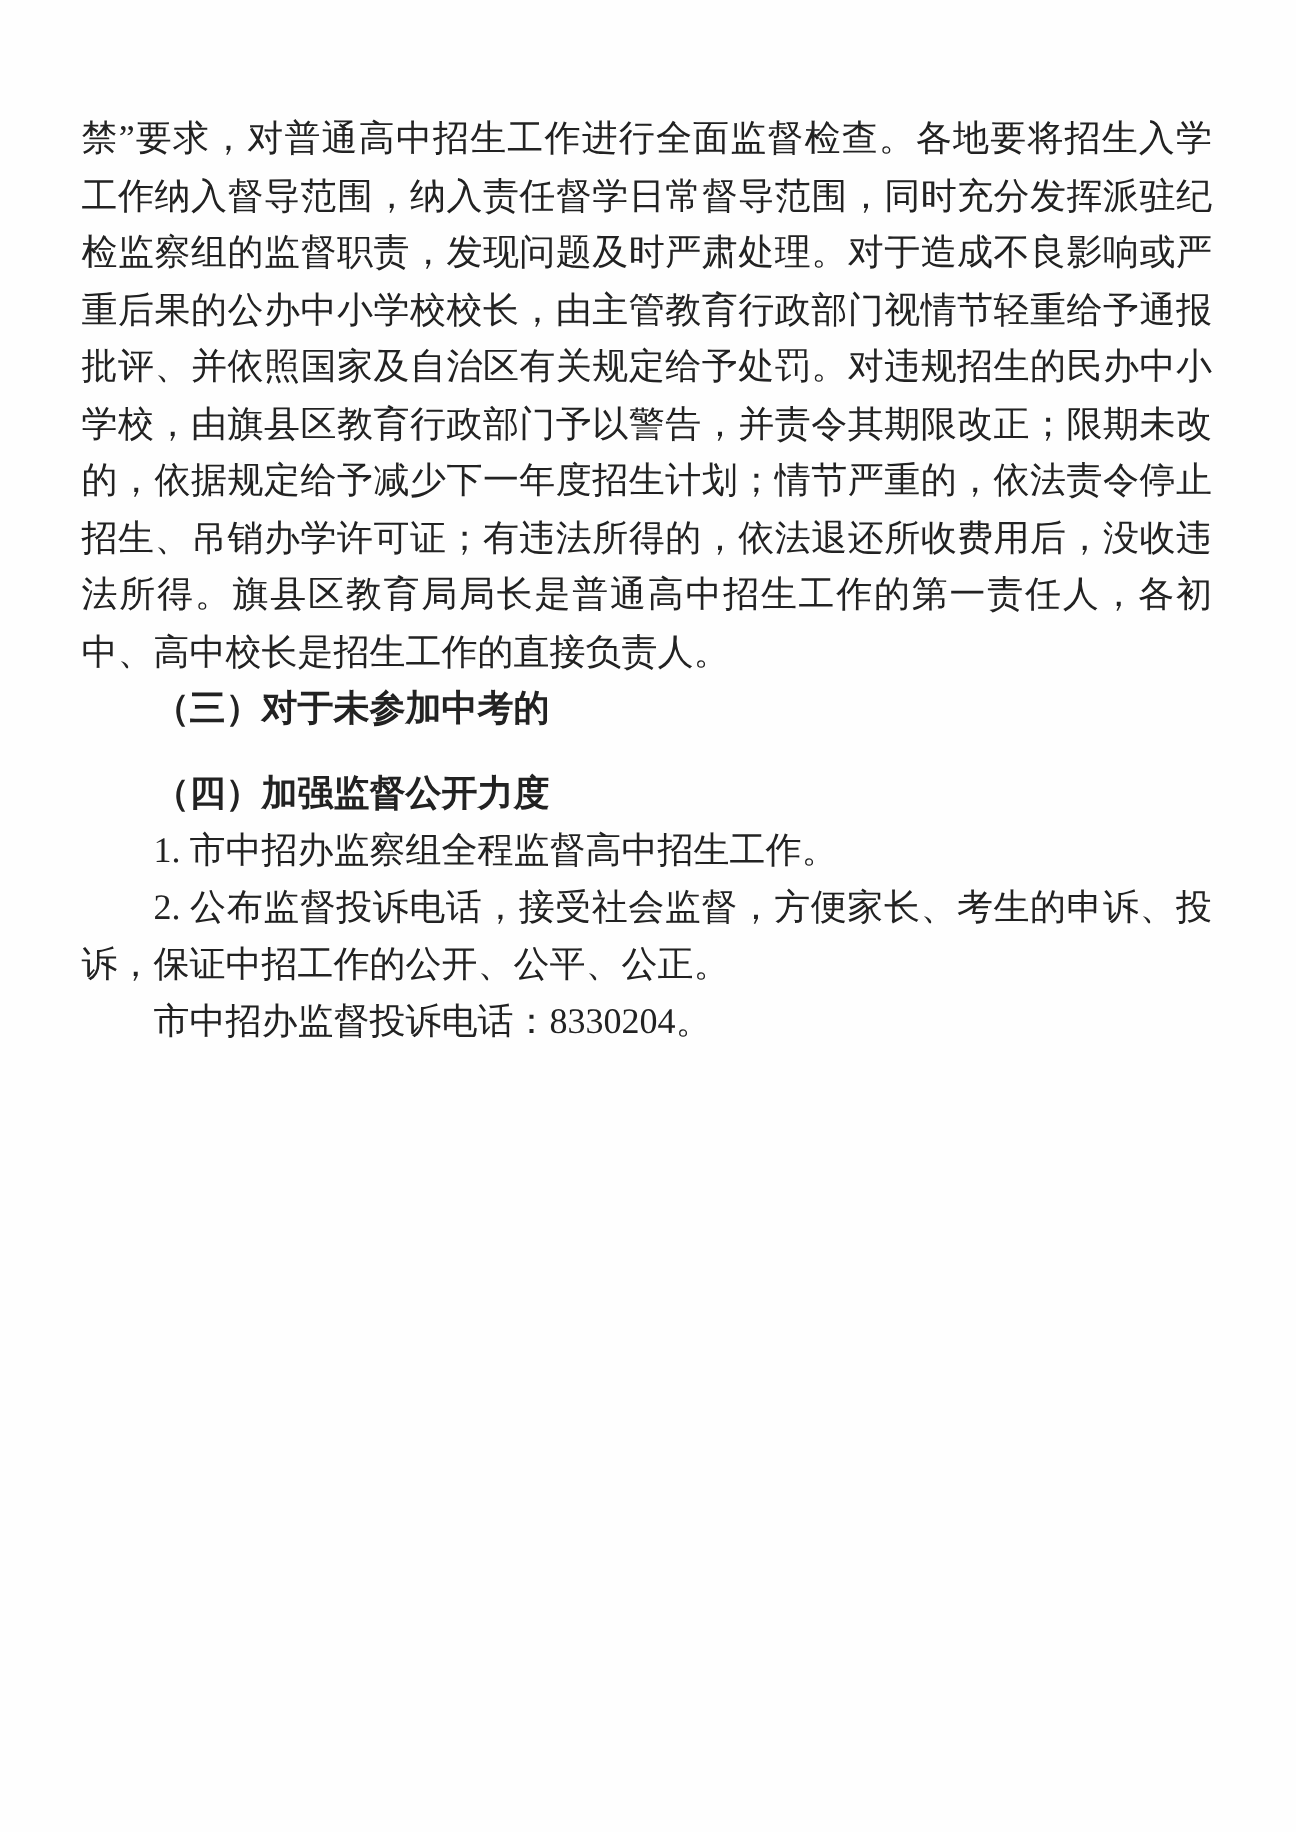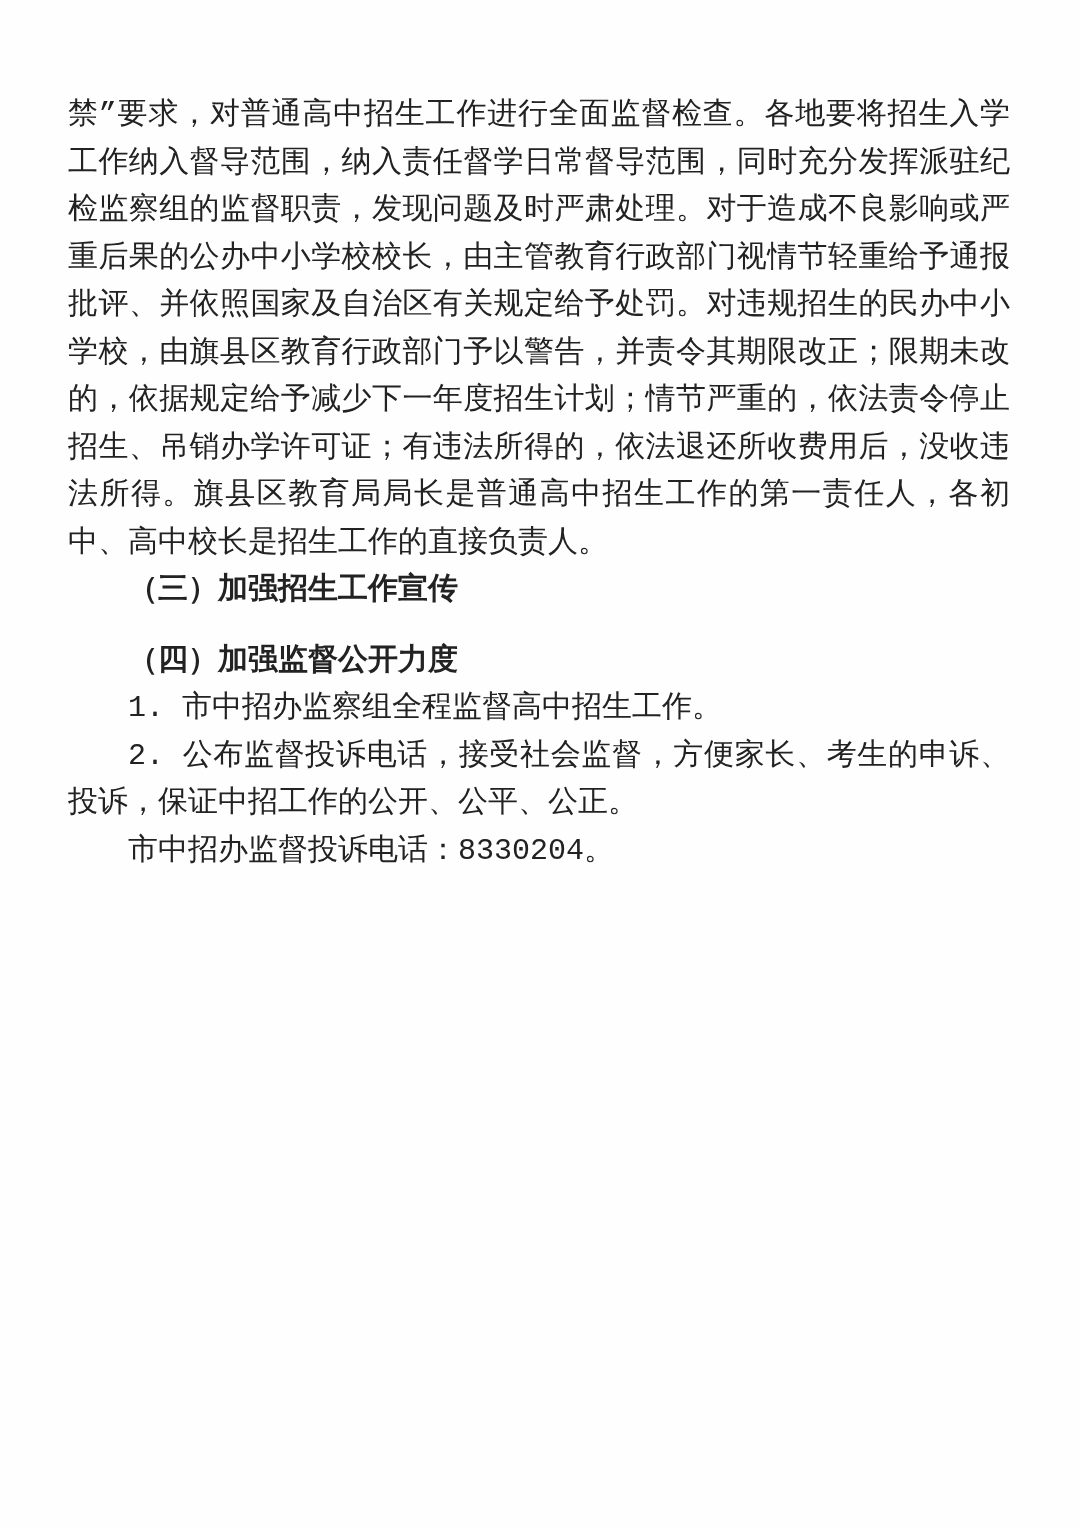--- a/index.html
+++ b/index.html
@@ -20,41 +20,40 @@
     line-height: 47.5px;
     overflow: hidden;
   }
   .para, .heading {
     margin: 0;
     padding: 0;
     text-indent: 2em;
     text-align: justify;
     font-weight: normal;
     word-break: break-all;
-    font-family: Liberation Mono, monospace;
   }
   .para.no-indent {
     text-indent: 0;
   }
   .heading {
     font-weight: bold;
     font-size: 30px;
   }
   .gap-before {
     margin-top: 23px;
   }
 </style>
 </head>
 <body>
 
 <div class="page">
 
   <p class="para no-indent">禁”要求，对普通高中招生工作进行全面监督检查。各地要将招生入学工作纳入督导范围，纳入责任督学日常督导范围，同时充分发挥派驻纪检监察组的监督职责，发现问题及时严肃处理。对于造成不良影响或严重后果的公办中小学校校长，由主管教育行政部门视情节轻重给予通报批评、并依照国家及自治区有关规定给予处罚。对违规招生的民办中小学校，由旗县区教育行政部门予以警告，并责令其期限改正；限期未改的，依据规定给予减少下一年度招生计划；情节严重的，依法责令停止招生、吊销办学许可证；有违法所得的，依法退还所收费用后，没收违法所得。旗县区教育局局长是普通高中招生工作的第一责任人，各初中、高中校长是招生工作的直接负责人。</p>
 
-  <h3 class="heading">（三）加强招生工作宣传</h3>
+  <h3 class="heading">（三）对于未参加中考的</h3>
 
 
 
   <h3 class="heading gap-before">（四）加强监督公开力度</h3>
 
   <p class="para">1. 市中招办监察组全程监督高中招生工作。</p>
 
   <p class="para">2. 公布监督投诉电话，接受社会监督，方便家长、考生的申诉、投诉，保证中招工作的公开、公平、公正。</p>
 
   <p class="para">市中招办监督投诉电话：8330204。</p>

